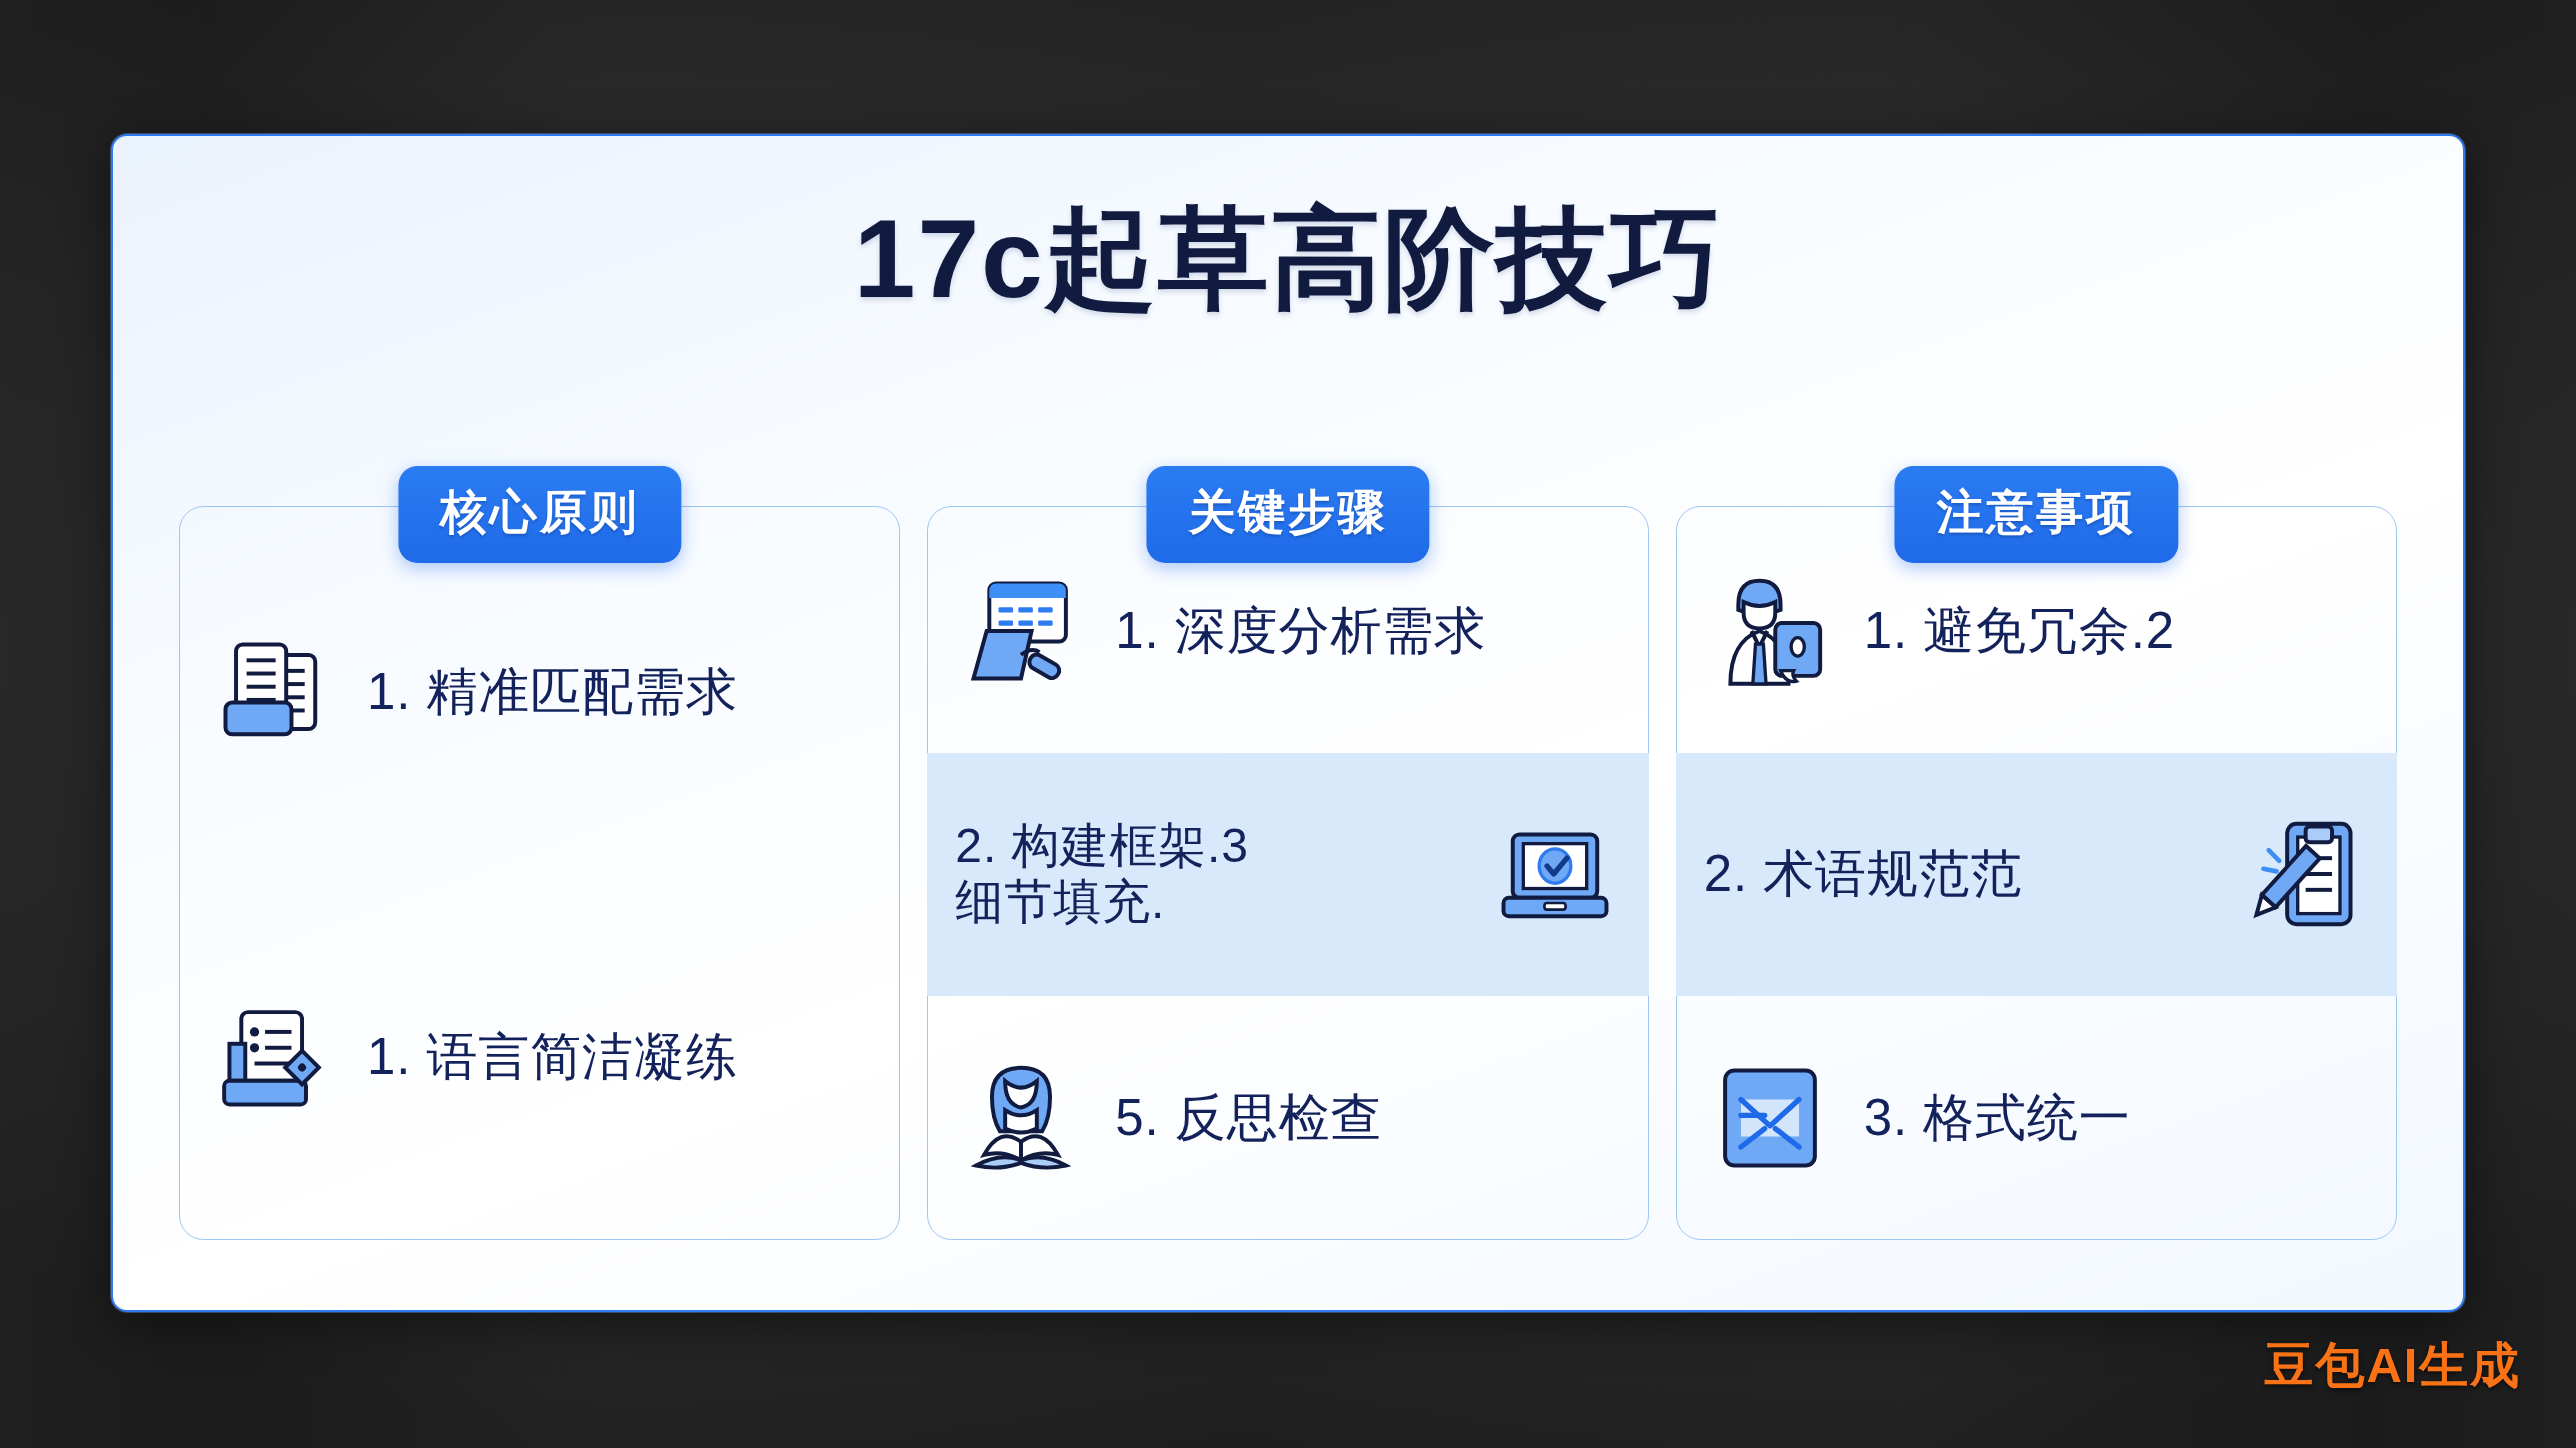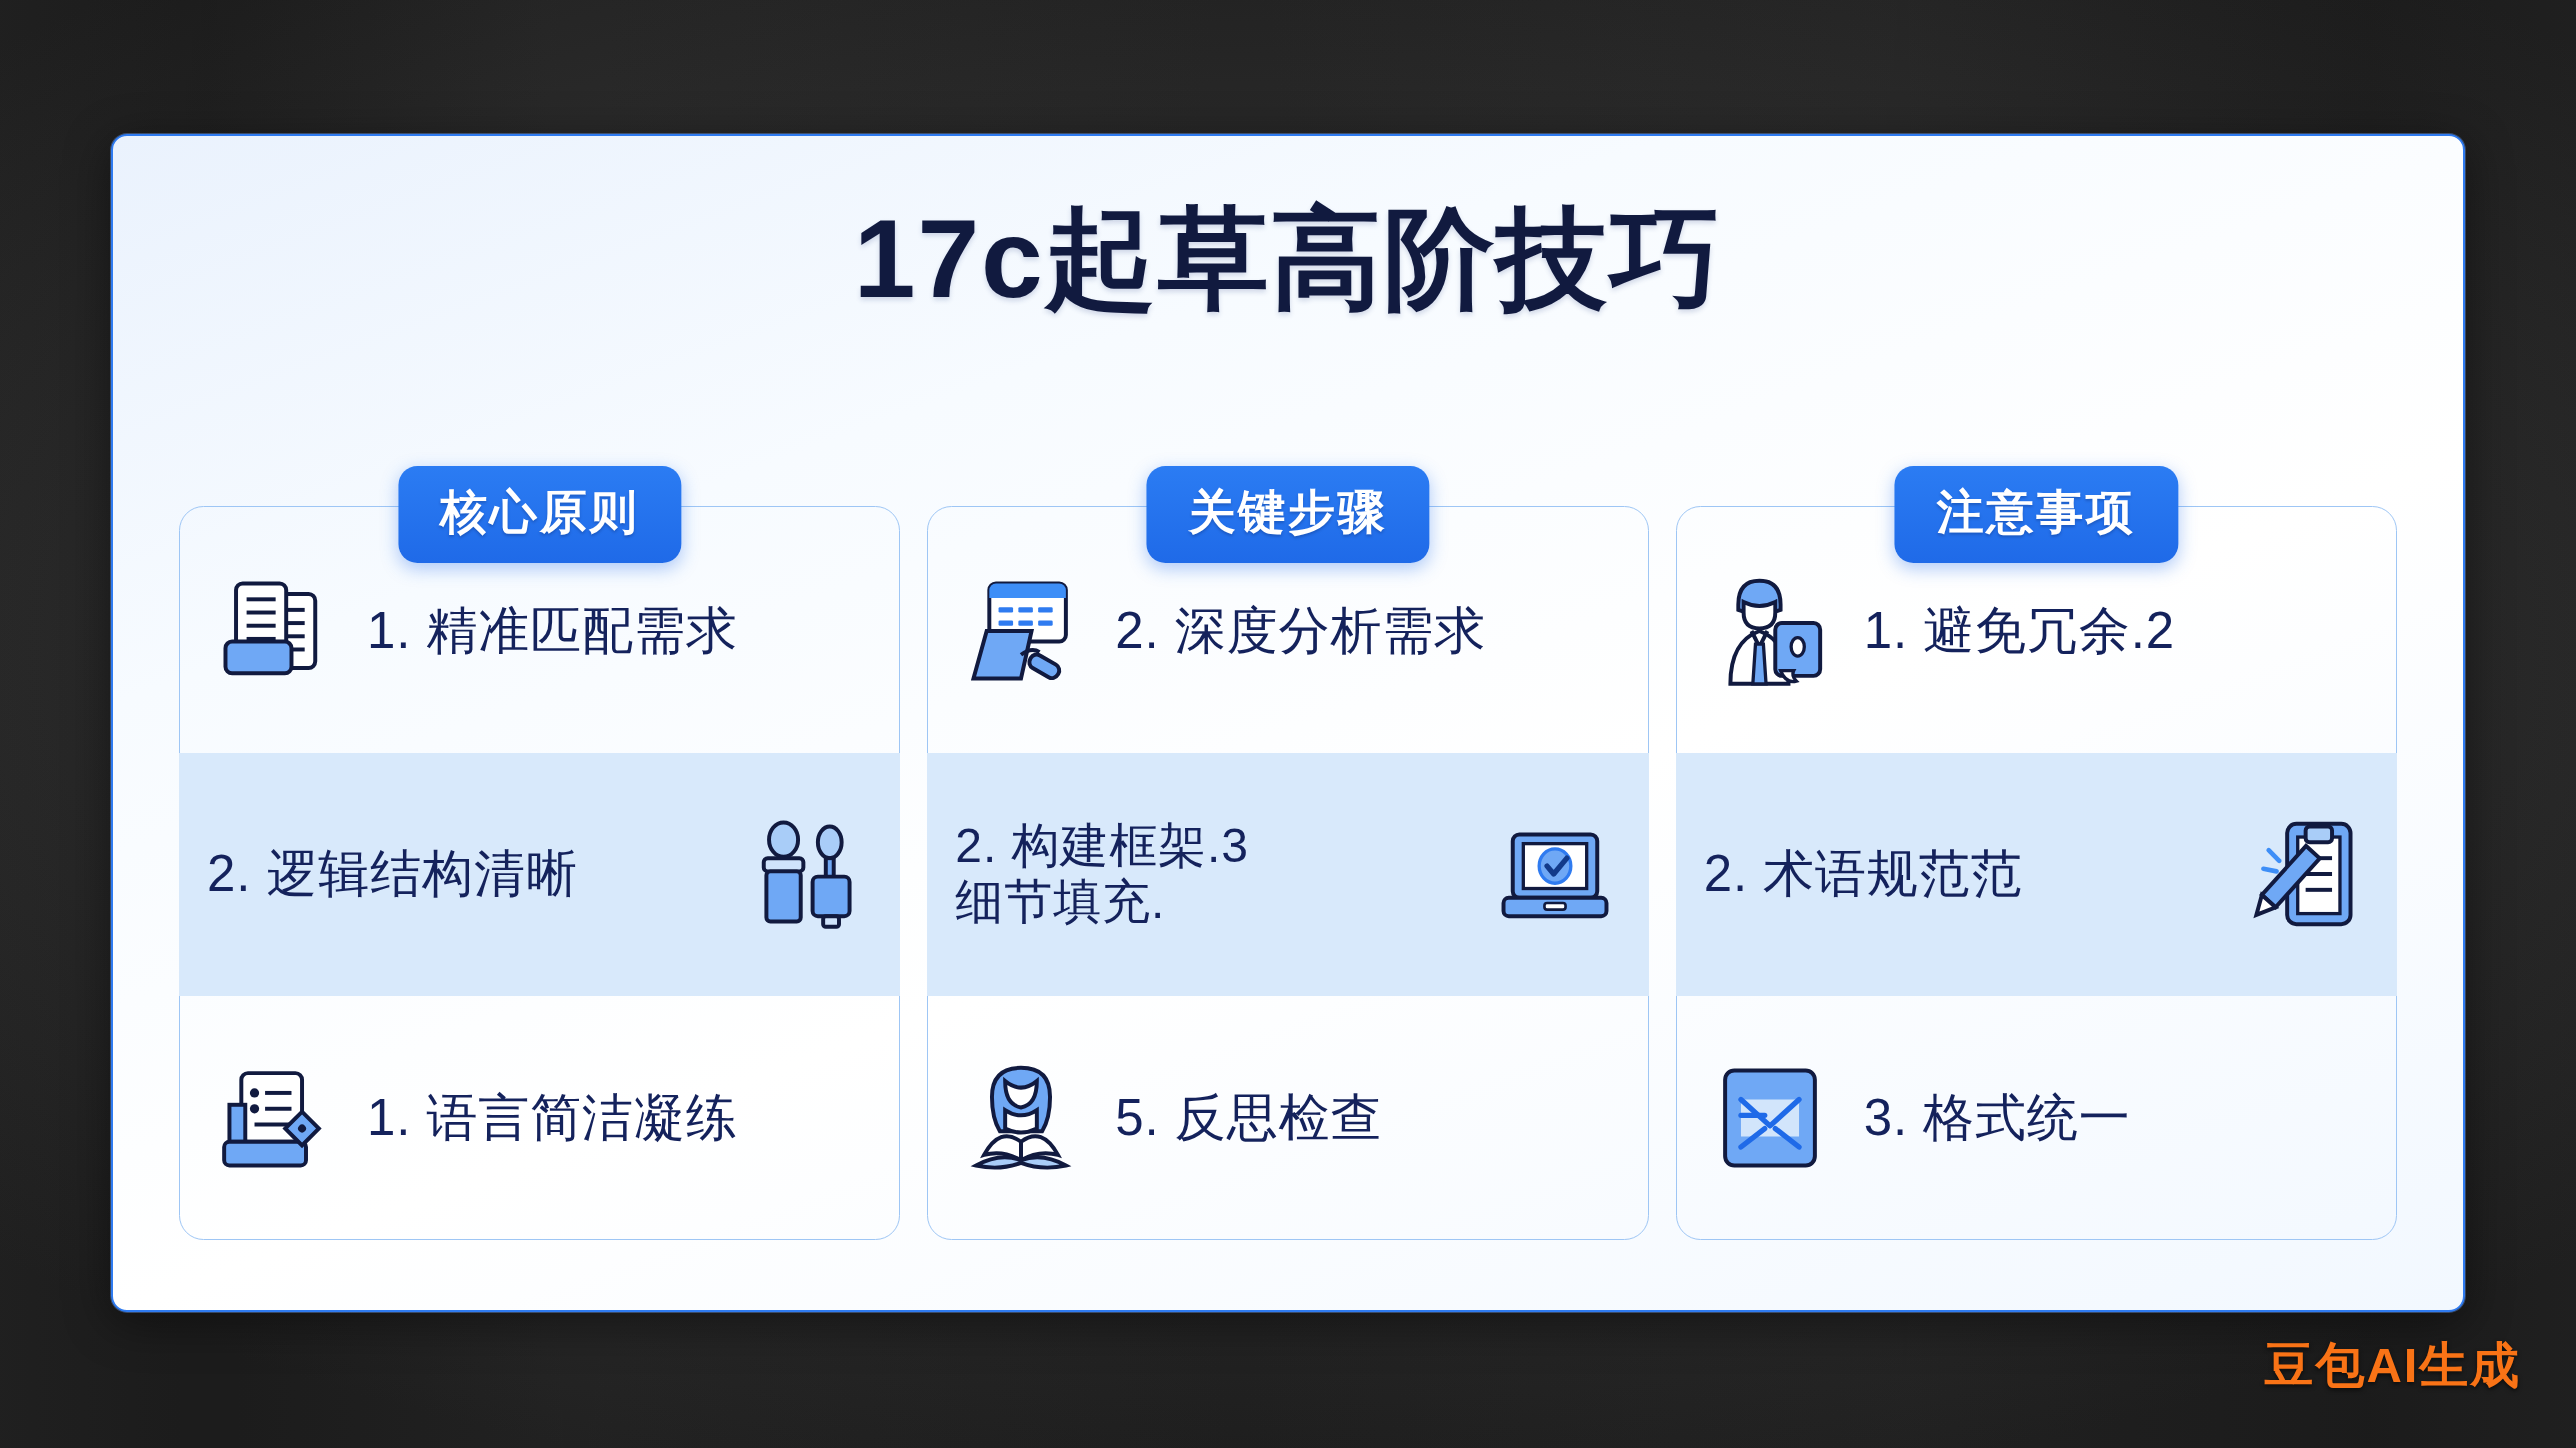--- a/index.html
+++ b/index.html
@@ -166,34 +166,20 @@
               <line x1="30" y1="26" x2="52" y2="26" stroke="#111a3f" stroke-width="3"></line>
               <line x1="30" y1="36" x2="52" y2="36" stroke="#111a3f" stroke-width="3"></line>
               <line x1="30" y1="46" x2="52" y2="46" stroke="#111a3f" stroke-width="3"></line>
               <line x1="30" y1="56" x2="52" y2="56" stroke="#111a3f" stroke-width="3"></line>
               <rect x="14" y="58" width="50" height="24" rx="5" fill="#6fa8f5" stroke="#111a3f" stroke-width="3"></rect>
             </svg>
           </span>
           <span class="row-text">1. 精准匹配需求</span>
         </div>
 
-        <div class="row shaded reverse">
-          <span class="row-icon">
-            <svg viewBox="0 0 100 100">
-              <ellipse cx="33" cy="24" rx="11" ry="13" fill="#a9cdf8" stroke="#111a3f" stroke-width="3"></ellipse>
-              <rect x="18" y="38" width="30" height="10" rx="3" fill="#cfe3fb" stroke="#111a3f" stroke-width="3"></rect>
-              <rect x="20" y="48" width="26" height="38" rx="3" fill="#6fa8f5" stroke="#111a3f" stroke-width="3"></rect>
-              <ellipse cx="68" cy="26" rx="9" ry="12" fill="#a9cdf8" stroke="#111a3f" stroke-width="3"></ellipse>
-              <rect x="65" y="38" width="6" height="16" fill="#6fa8f5" stroke="#111a3f" stroke-width="3"></rect>
-              <rect x="55" y="52" width="28" height="30" rx="4" fill="#6fa8f5" stroke="#111a3f" stroke-width="3"></rect>
-              <rect x="63" y="82" width="12" height="8" rx="2" fill="#cfe3fb" stroke="#111a3f" stroke-width="3"></rect>
-            </svg>
-          </span>
-          <span class="row-text">2. 逻辑结构清晰</span>
-        </div>
 
         <div class="row">
           <span class="row-icon">
             <svg viewBox="0 0 100 100">
               <rect x="26" y="16" width="46" height="52" rx="5" fill="#fff" stroke="#111a3f" stroke-width="3"></rect>
               <circle cx="36" cy="31" r="3.5" fill="#111a3f"></circle>
               <line x1="44" y1="31" x2="64" y2="31" stroke="#111a3f" stroke-width="3"></line>
               <circle cx="36" cy="43" r="3.5" fill="#111a3f"></circle>
               <line x1="44" y1="43" x2="64" y2="43" stroke="#111a3f" stroke-width="3"></line>
               <line x1="36" y1="55" x2="64" y2="55" stroke="#111a3f" stroke-width="3"></line>
@@ -227,21 +213,21 @@
                 <rect x="63" y="32" width="11" height="4" rx="1"></rect>
                 <rect x="33" y="42" width="11" height="4" rx="1"></rect>
                 <rect x="48" y="42" width="11" height="4" rx="1"></rect>
                 <rect x="63" y="42" width="11" height="4" rx="1"></rect>
               </g>
               <path d="M14 86 L24 50 H58 L50 86 Z" fill="#6fa8f5" stroke="#111a3f" stroke-width="3"></path>
               <path d="M50 68 q8 -6 14 -2" fill="none" stroke="#111a3f" stroke-width="3"></path>
               <rect x="60" y="66" width="24" height="11" rx="5" transform="rotate(30 60 66)" fill="#6fa8f5" stroke="#111a3f" stroke-width="3"></rect>
             </svg>
           </span>
-          <span class="row-text">2. 深度分析需求</span>
+          <span class="row-text">1. 深度分析需求</span>
         </div>
 
         <div class="row shaded reverse">
           <span class="row-icon">
             <svg viewBox="0 0 100 100">
               <rect x="18" y="20" width="64" height="48" rx="5" fill="#6fa8f5" stroke="#111a3f" stroke-width="3"></rect>
               <rect x="26" y="27" width="48" height="34" fill="#fff" stroke="#111a3f" stroke-width="2.5"></rect>
               <ellipse cx="50" cy="44" rx="12" ry="13" fill="#6fa8f5" stroke="#2f7bf0" stroke-width="2.5"></ellipse>
               <path d="M44 44 l5 6 l10 -12" fill="none" stroke="#123a8a" stroke-width="4" stroke-linecap="round" stroke-linejoin="round"></path>
               <rect x="11" y="68" width="78" height="14" rx="4" fill="#6fa8f5" stroke="#111a3f" stroke-width="3"></rect>

